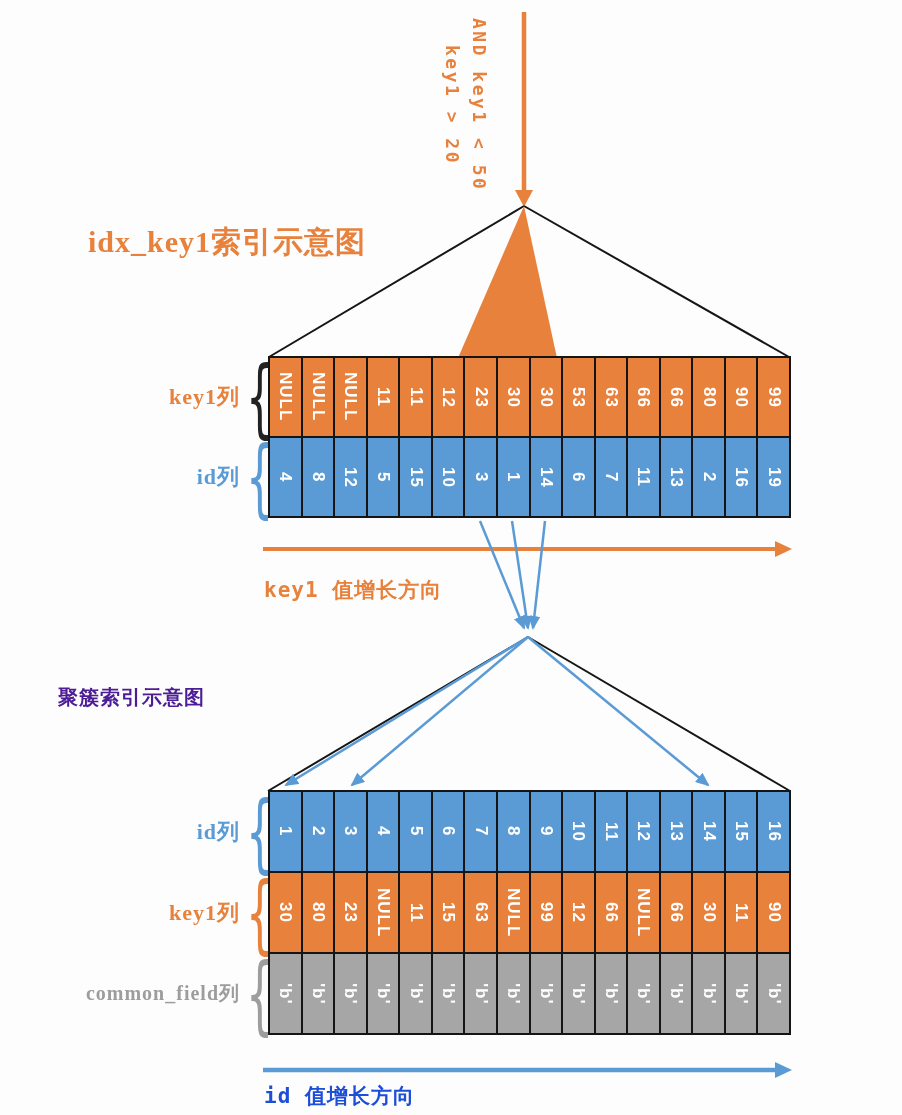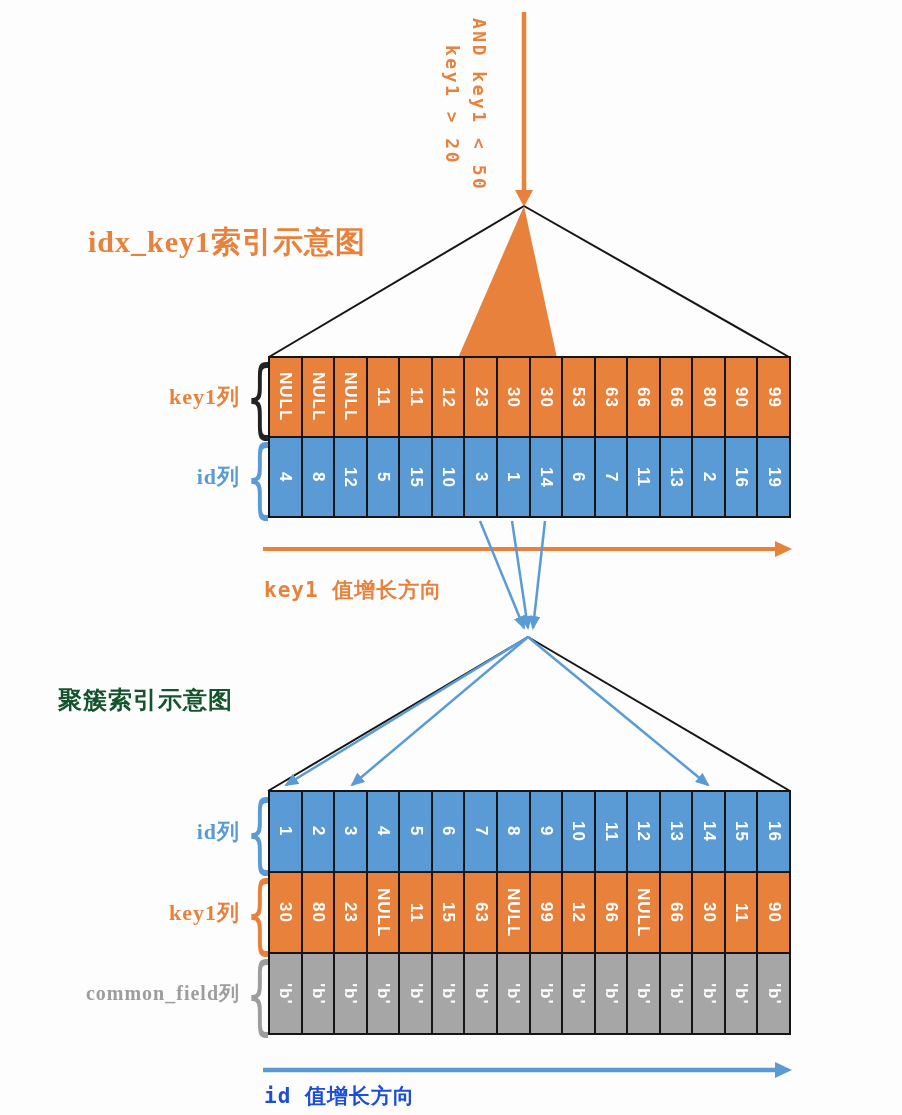--- a/index.html
+++ b/index.html
@@ -5,21 +5,21 @@
   * { margin:0; padding:0; box-sizing:border-box; }
   html,body { background:#ffffff; }
   .canvas { position:relative; width:902px; height:1115px; background:#fdfdfd; overflow:hidden;
             font-family:"DejaVu Sans Mono", monospace; }
   .svg-layer { position:absolute; left:0; top:0; z-index:1; }
 
   
   .title { position:absolute; z-index:3; font-weight:bold; letter-spacing:1px;
            font-family:"DejaVu Sans Mono", monospace; white-space:nowrap; }
   .t1 { left:88px; top:222px; font-size:30px; color:#E8813B;font-family:Liberation Serif, serif; }
-  .t2 { left:58px; top:684px; font-size:24px; color:#14532d; }
+  .t2 { left:58px; top:684px; font-size:20px; color:#4c1d95; }
 
   .growth { position:absolute; z-index:3; font-weight:bold; font-size:21px;
             letter-spacing:1px; white-space:nowrap; font-family:"DejaVu Sans Mono", monospace; }
   .g1 { left:264px; top:560px; color:#E8813B;margin-top:16px; }
   .g2 { left:264px; top:1082px; color:#1d4ed8; }
 
   .orange { color:#E8813B; } .blue { color:#5B9BD5; } .gray  { color:#9d9d9d;text-align:right; } .black { color:#222222; }
 
   
   .row-label { position:absolute; left:0; width:264px; z-index:3;

